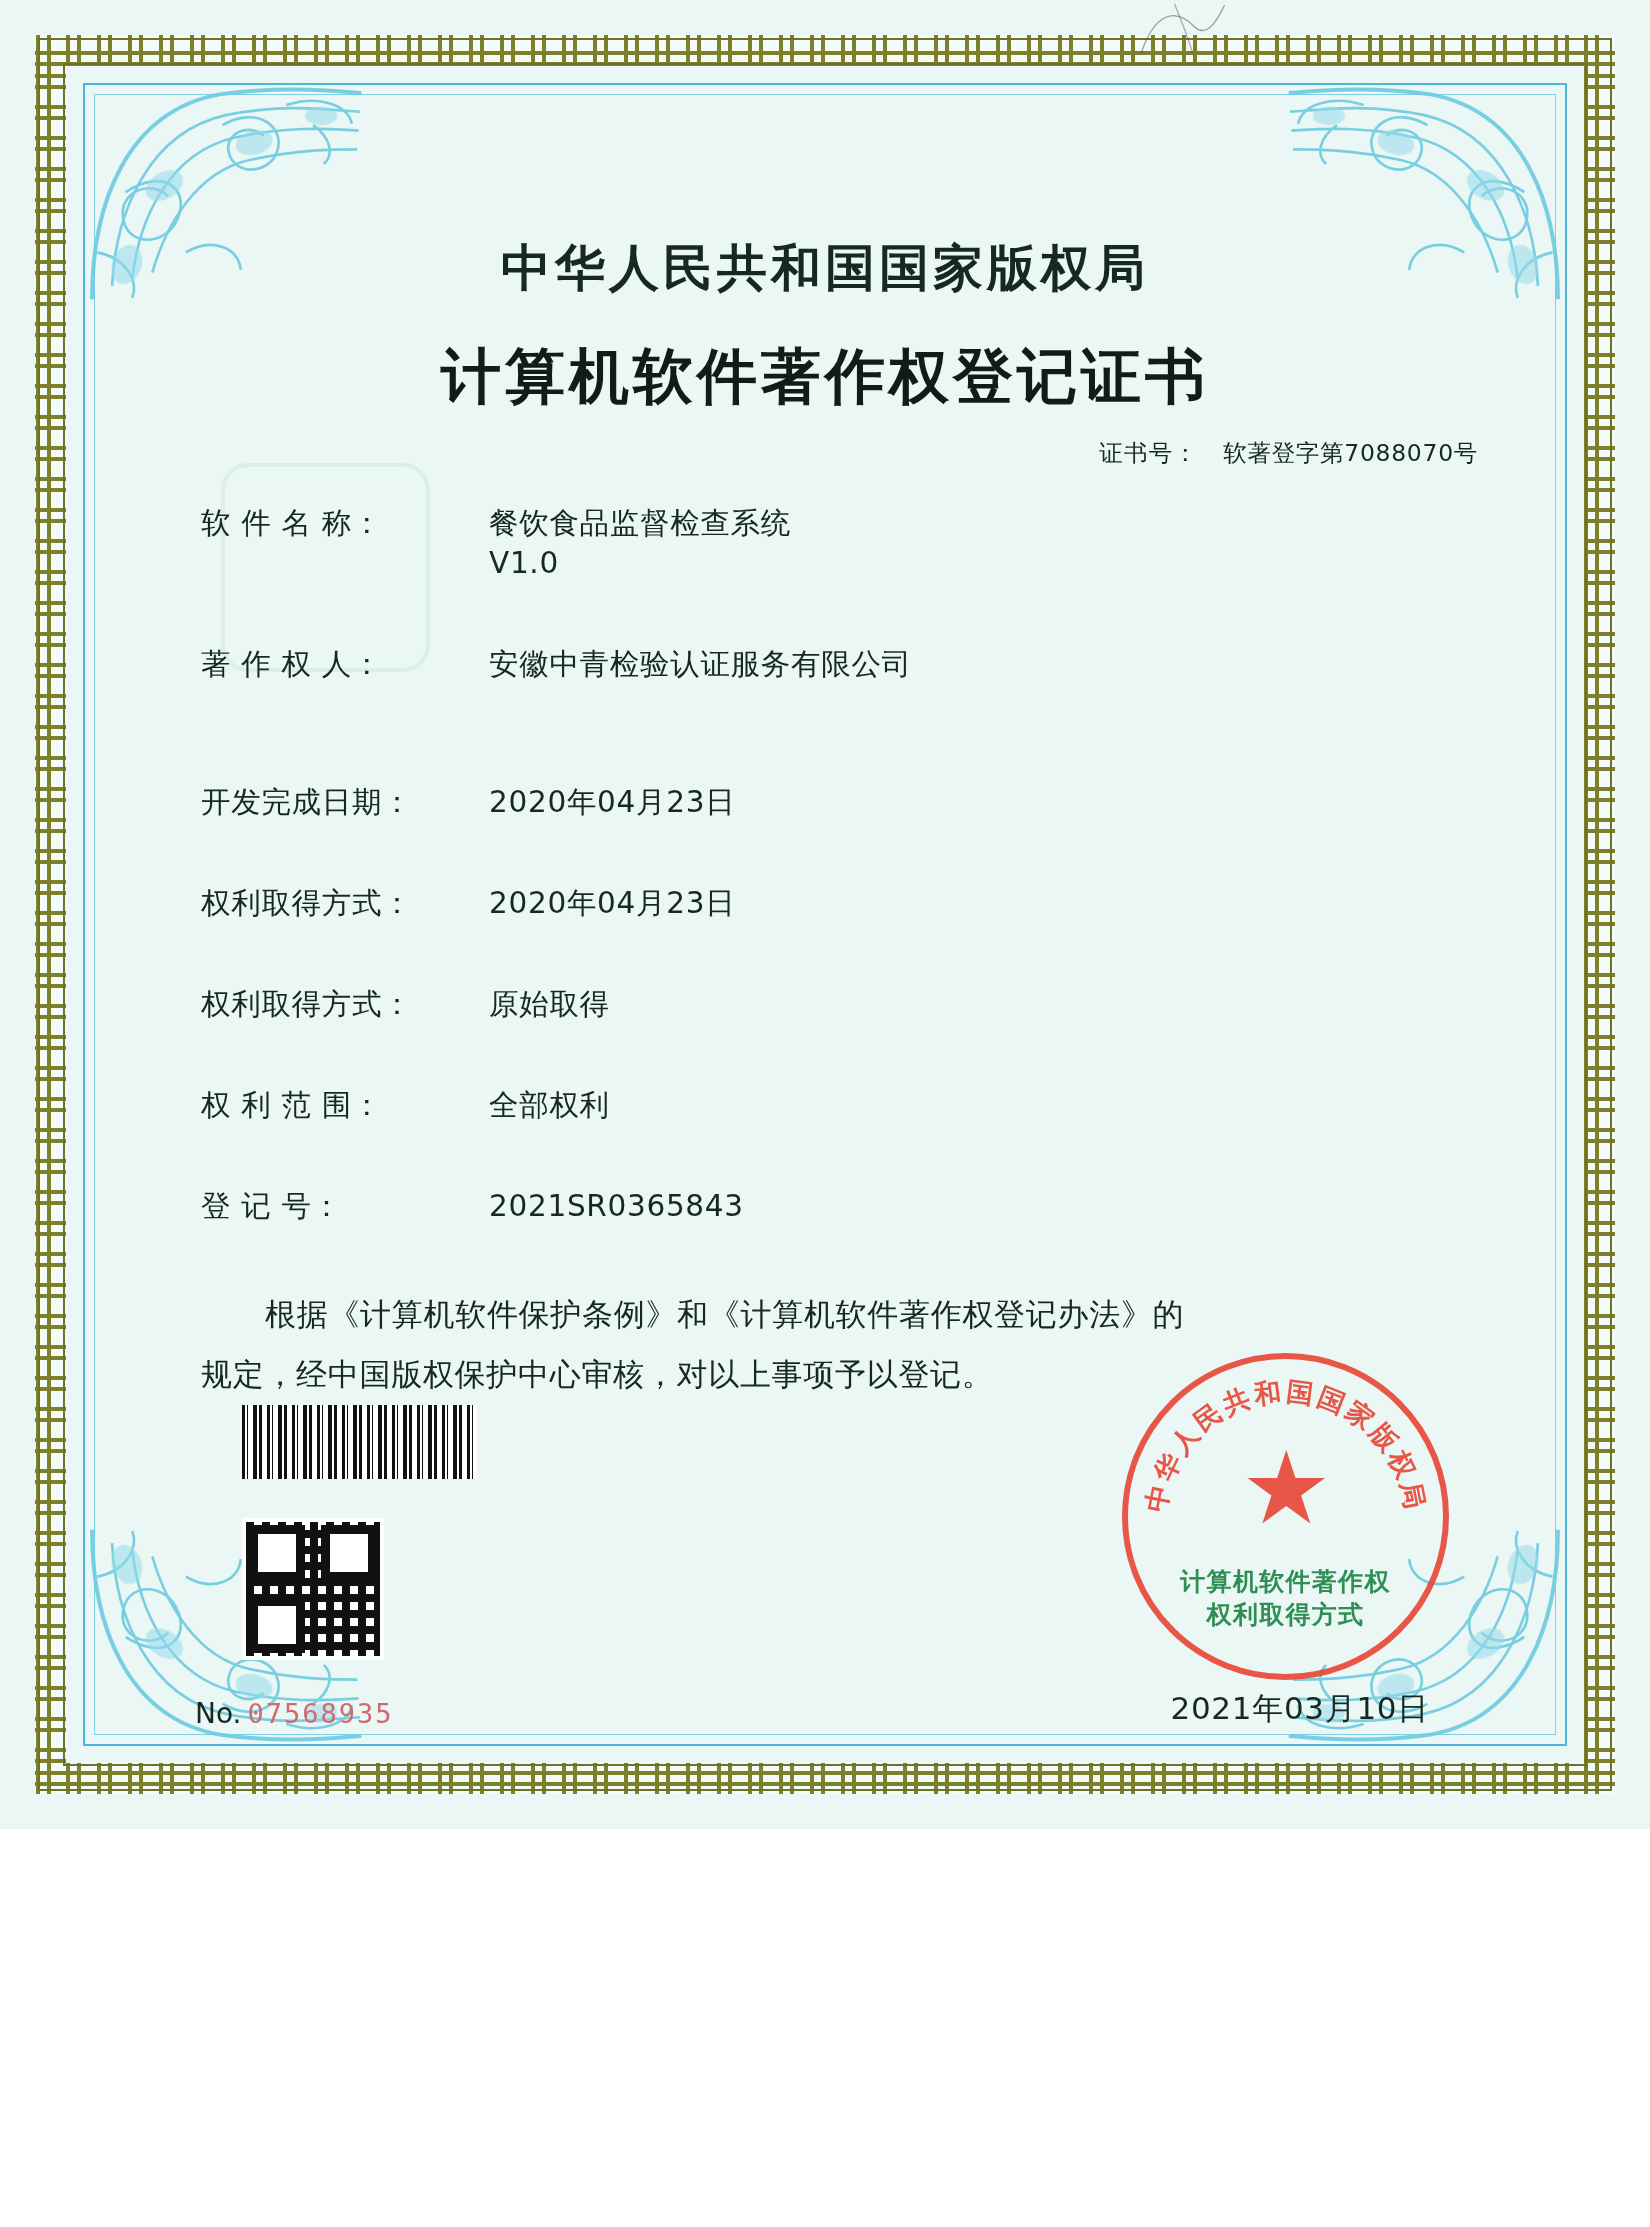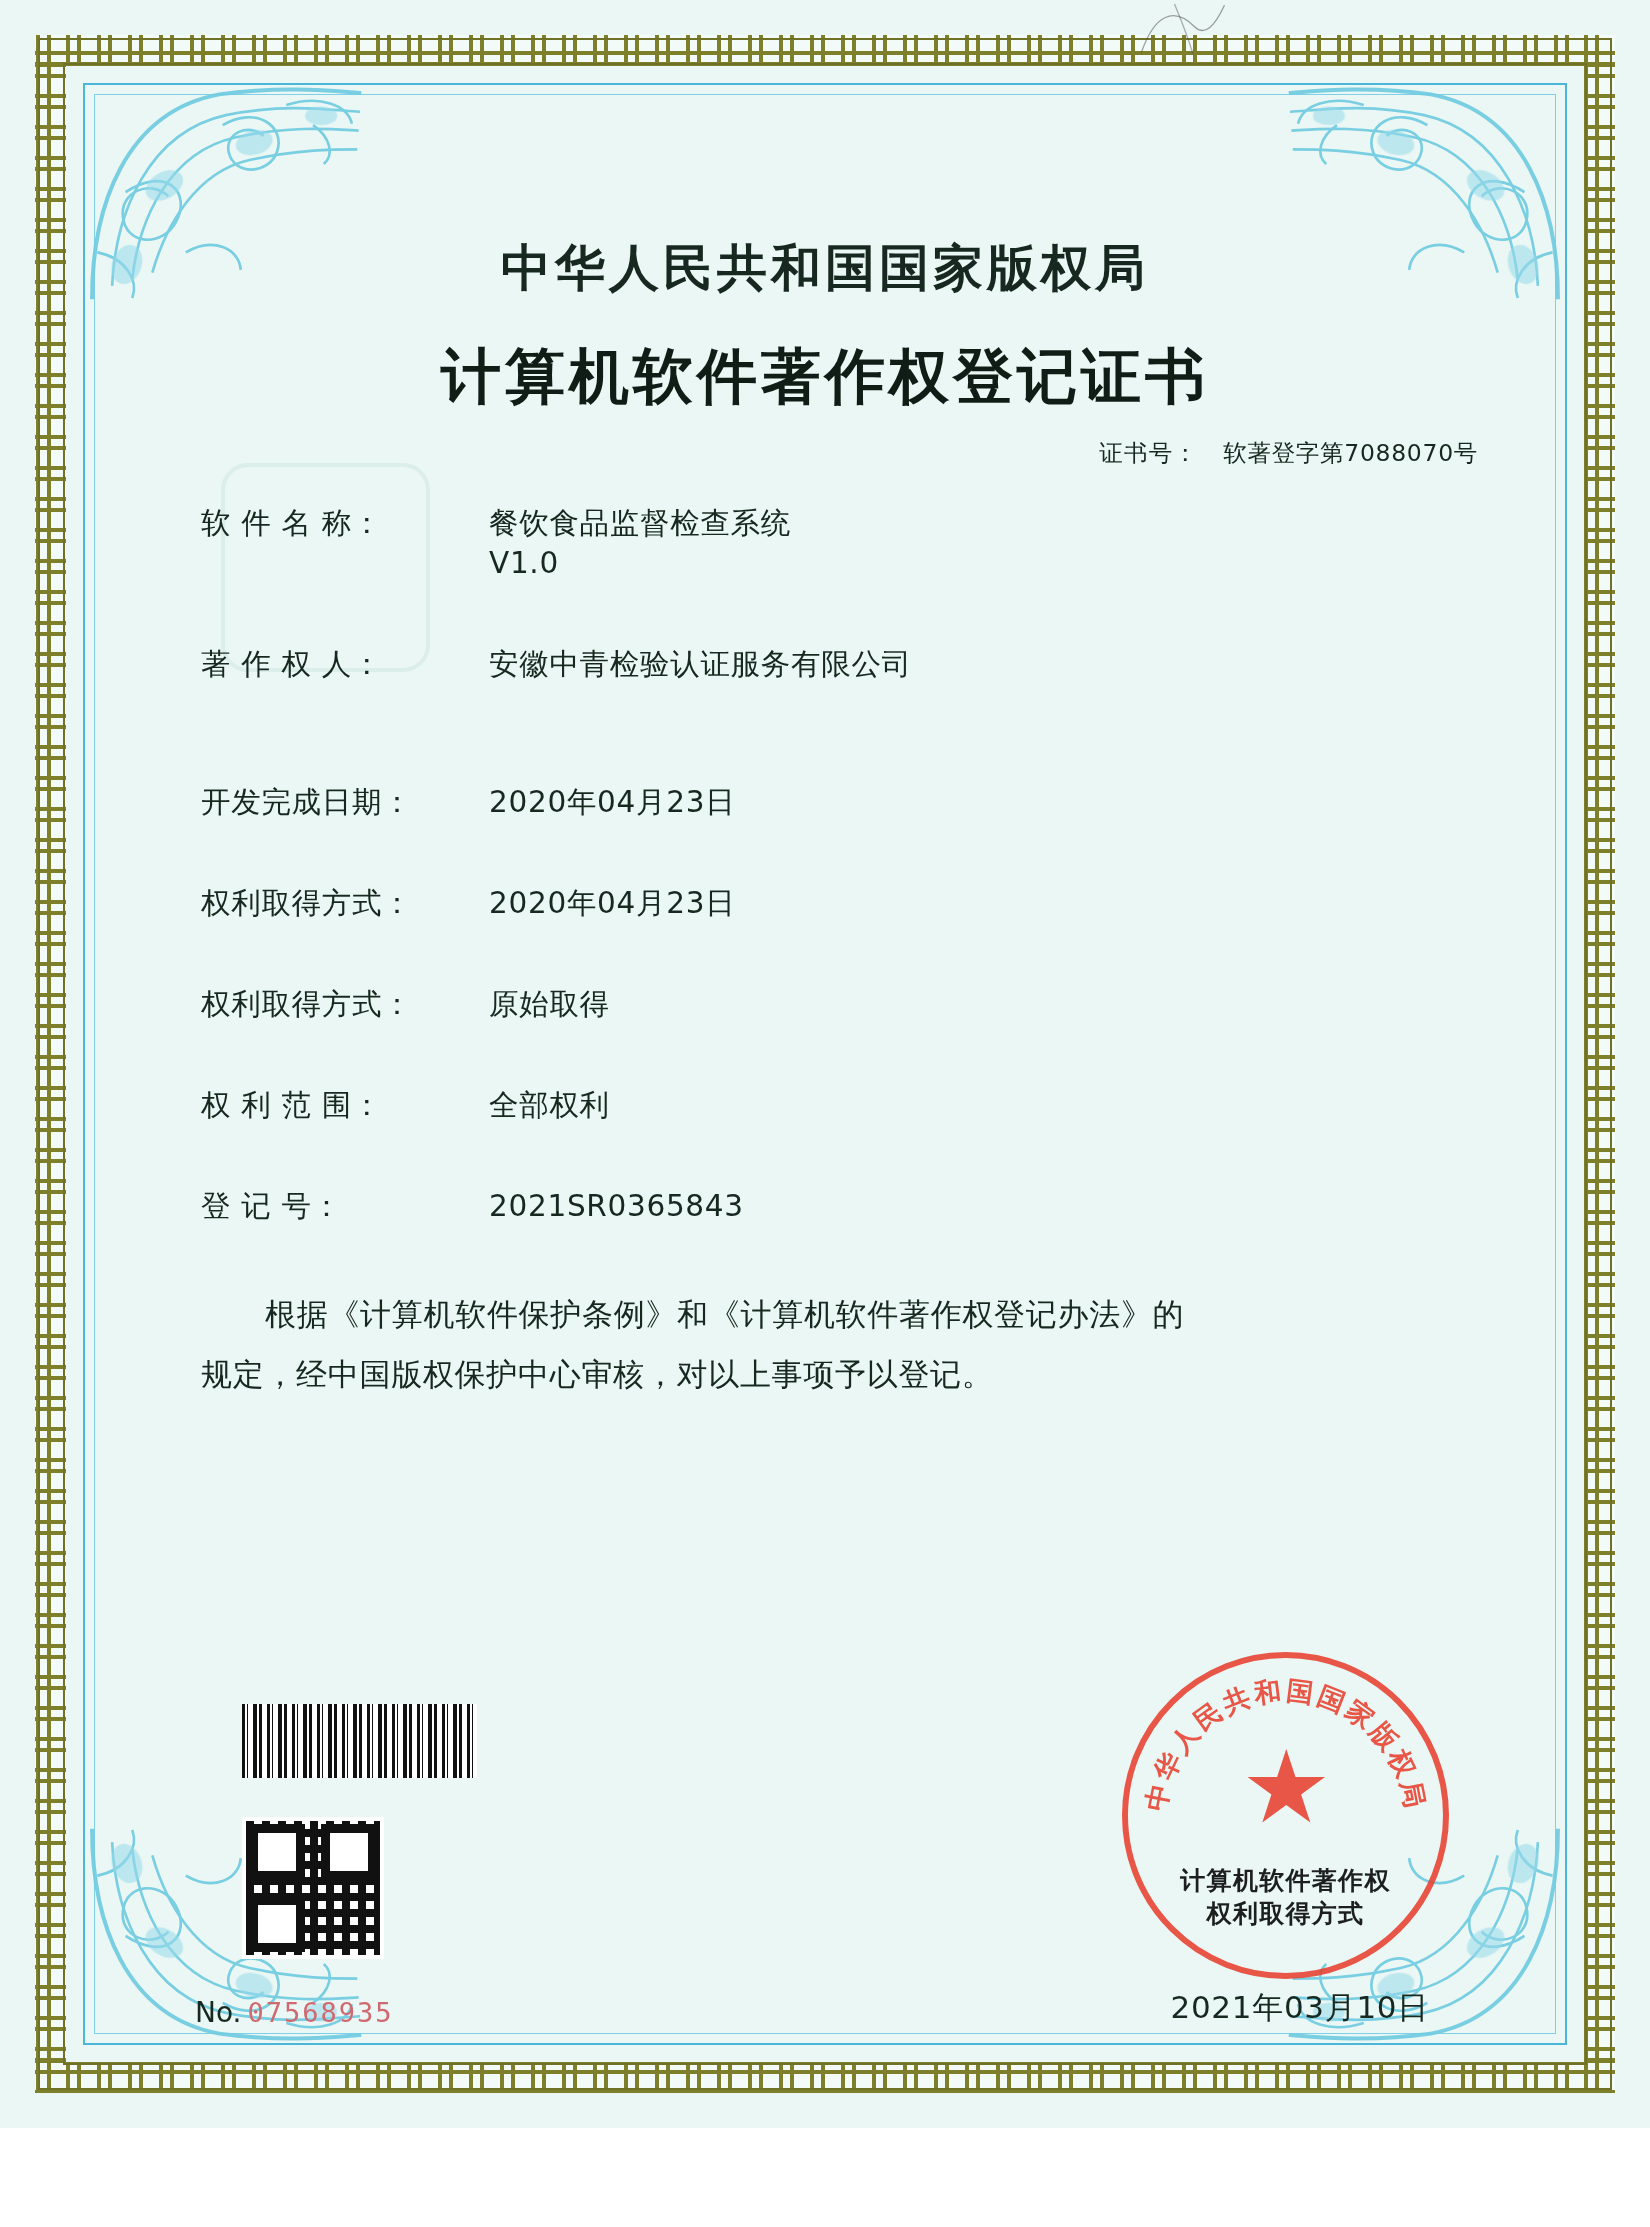--- a/index.html
+++ b/index.html
@@ -6,21 +6,21 @@
     margin: 0;
     padding: 0;
     background: #ffffff;
   }
   body {
     font-family: "Liberation Serif", "DejaVu Serif", serif;
   }
   .page {
     position: relative;
     width: 1650px;
-    height: 2128px;
+    height: 1829px;
     background: #eaf7f4;
     overflow: hidden;
   }
 
   
   .meander-outer {
     position: absolute;
     left: 35px;
     top: 35px;
     right: 35px;
@@ -252,21 +252,21 @@
     font-size: 101px;
     line-height: 89px;
     text-align: center;
   }
   .seal-lines {
     position: absolute;
     left: 0;
     right: 0;
     bottom: 42px;
     text-align: center;
-    color: #000000;
+    color: #15803d;
     font-family: "DejaVu Sans", "Liberation Sans", sans-serif;
     font-weight: bold;
     font-size: 25px;
     line-height: 1.35;
     letter-spacing: 1.3px;
     margin-top: 9px;
   }
 
   
   .footer-no {

